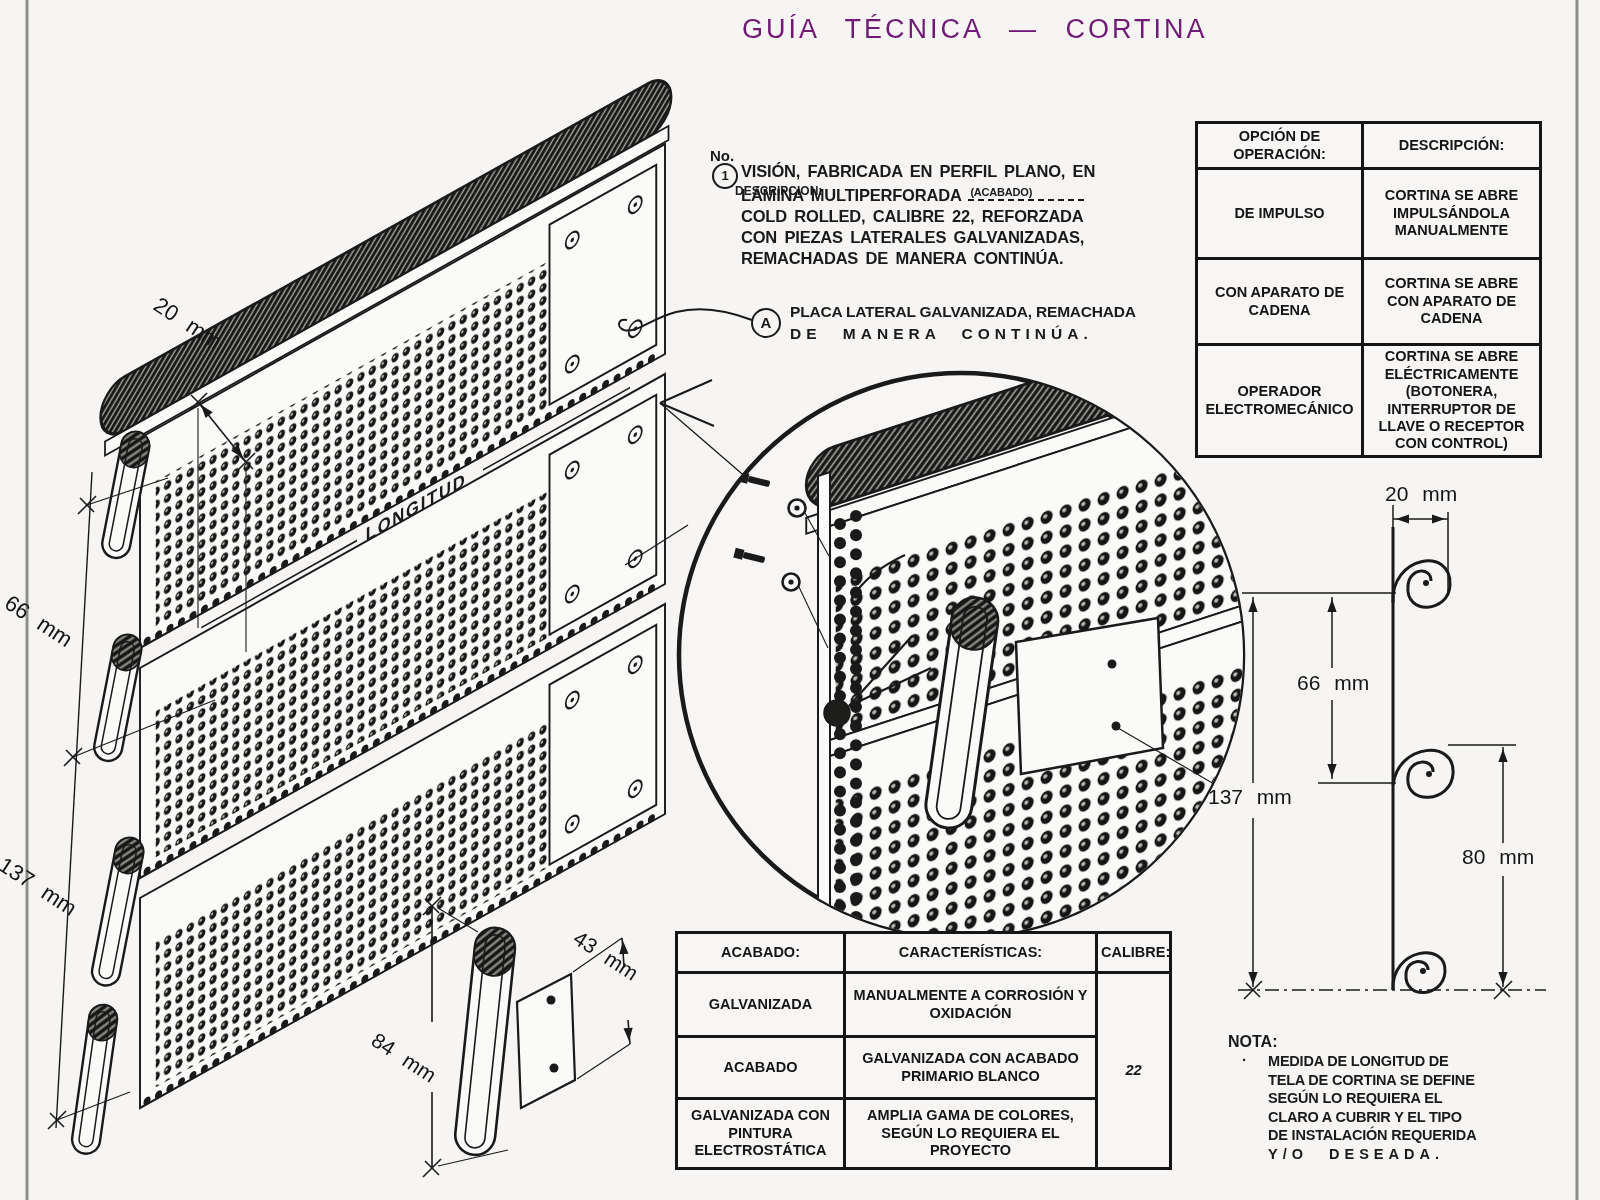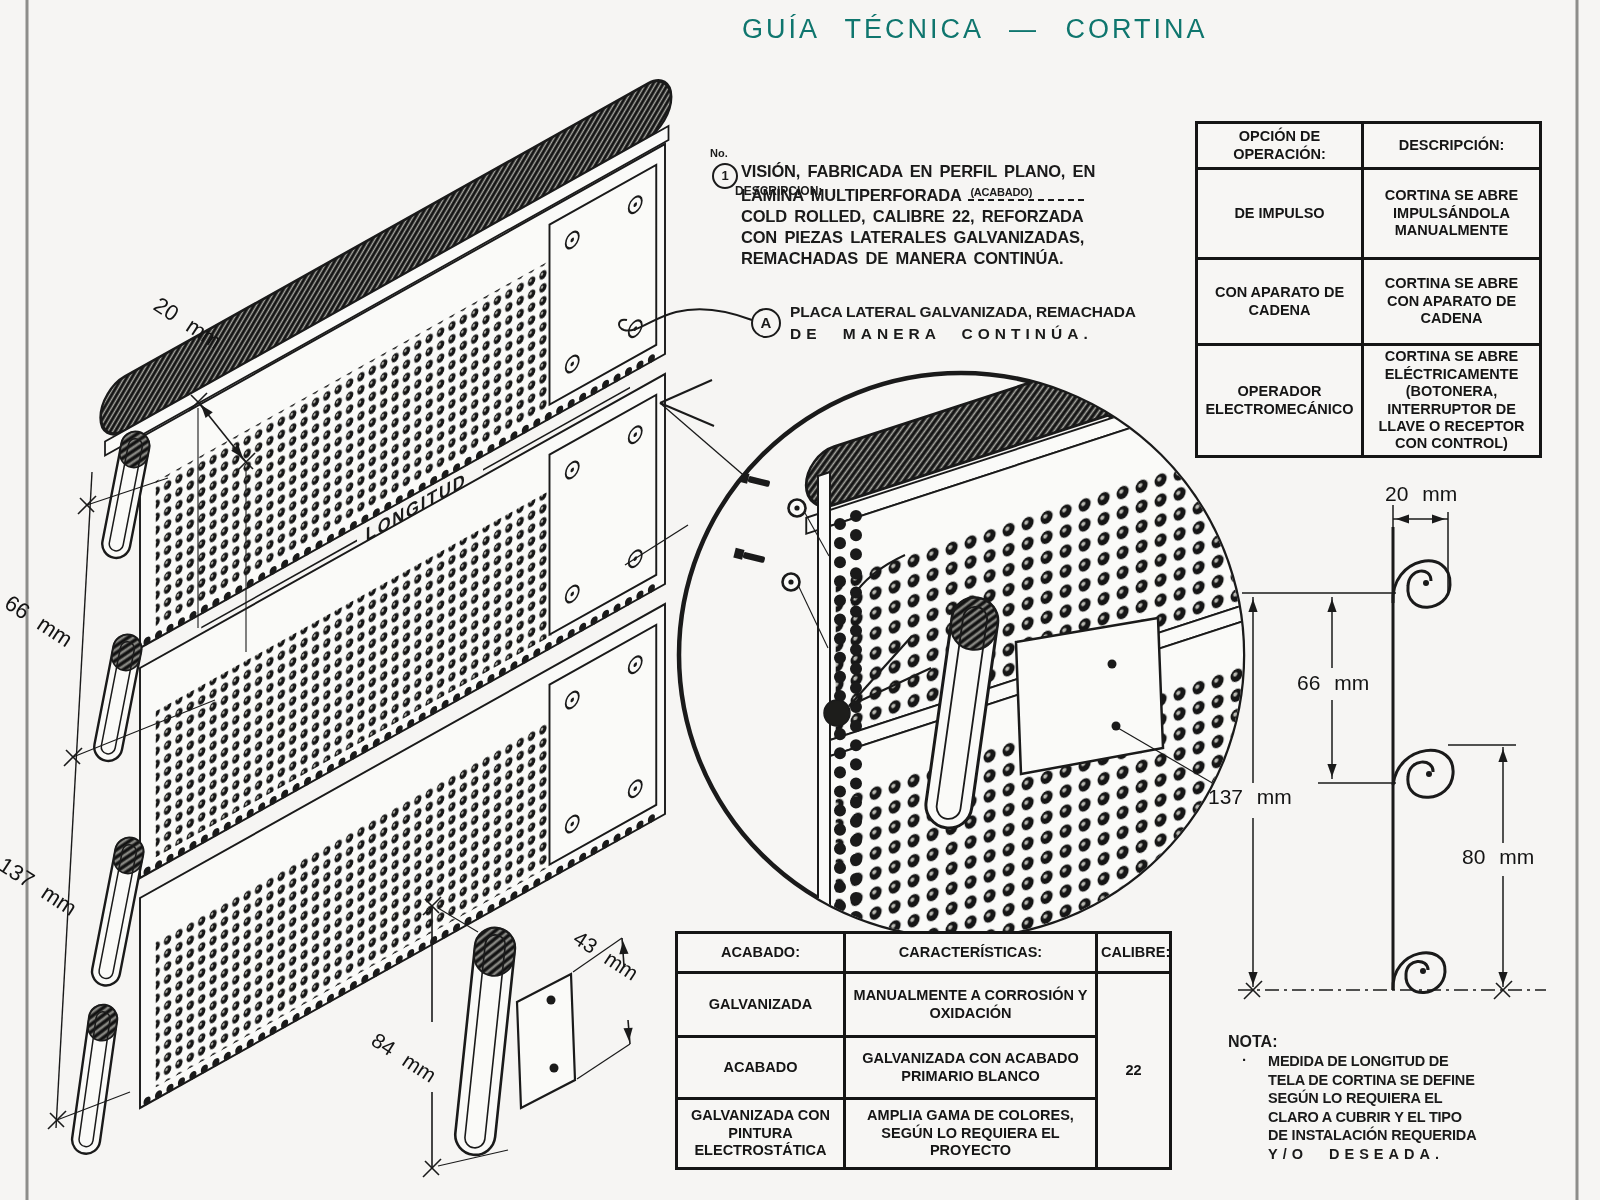--- a/index.html
+++ b/index.html
@@ -1,40 +1,40 @@
 <!DOCTYPE html>
 <html><head>
 <meta charset="utf-8">
 <style>
   html,body{margin:0;padding:0;background:#e9e9e6;}
   .canvas{position:relative;width:1600px;height:1200px;background:#f6f5f3;overflow:hidden;
           font-family:"Liberation Sans",sans-serif;color:#1a1a1a;}
   .canvas .art{position:absolute;left:0;top:0;width:1600px;height:1200px;}
   .abs{position:absolute;}
-  .page-title{left:742px;top:14px;font-size:27px;font-weight:400;letter-spacing:3px;word-spacing:16px;color:#0f766e;}
+  .page-title{left:742px;top:14px;font-size:27px;font-weight:400;letter-spacing:3px;word-spacing:16px;color:#701a75;}
   .product-name{left:36px;top:166px;font-size:34px;font-weight:400;letter-spacing:13px;color:#262626;}
 
   .desc-head{left:735px;top:136px;font-size:12px;font-weight:700;margin-top:48px;}
-  .desc-no{left:710px;top:147px;font-size:11px;font-weight:700;}
+  .desc-no{left:710px;top:147px;font-size:15px;font-weight:700;}
   .num-badge{left:712px;top:163px;width:22px;height:22px;border:2px solid #1a1a1a;border-radius:50%;
              font-size:13px;font-weight:700;text-align:center;line-height:22px;background:#f6f5f3;}
   .desc-body{left:741px;top:161px;width:440px;font-size:16.5px;font-weight:700;line-height:21px;
              letter-spacing:-0.2px;word-spacing:3px;}
   .acabado{font-size:11px;font-weight:700;vertical-align:5px;border-bottom:2px dashed #1a1a1a;padding:0 52px 1px 2px;}
   .letter-badge{left:751px;top:308px;width:26px;height:26px;border:2px solid #1a1a1a;border-radius:50%;
              font-size:15px;font-weight:700;text-align:center;line-height:26px;background:#f6f5f3;}
   .itemA-body{left:790px;top:301px;width:400px;font-size:15.5px;font-weight:700;line-height:22px;letter-spacing:-0.2px;}
   .spread{letter-spacing:5px;word-spacing:12px;}
 
   .tbl-wrap{position:absolute;padding-left:9px;}
   table.tech{border-collapse:collapse;width:100%;height:100%;table-layout:fixed;
              font-family:"Liberation Sans",sans-serif;font-size:14.5px;font-weight:700;color:#151515;}
   table.tech th,table.tech td{border:3px solid #151515;text-align:center;vertical-align:middle;
              padding:2px 3px;line-height:1.2;background:#f7f6f4;}
-  td.cal-val{vertical-align:top;padding-top:9px;}
+  td.cal-val{vertical-align:top;padding-top:9px;font-style:italic;}
 
   .note-head{left:1228px;top:1033px;font-size:16px;font-weight:700;}
   .note-bullet{left:1242px;top:1051px;font-size:15px;font-weight:700;}
   .note-body{left:1268px;top:1052px;width:254px;font-size:14.5px;font-weight:700;line-height:18.5px;letter-spacing:-0.2px;}
 
   .dim{font-size:22px;font-weight:400;color:#141414;word-spacing:8px;white-space:nowrap;}
   .dim-rot{transform-origin:left top;transform:rotate(33deg);}
   .dim-p{font-size:21px;}
 
   svg text.svgt{font-family:"Liberation Sans",sans-serif;}

